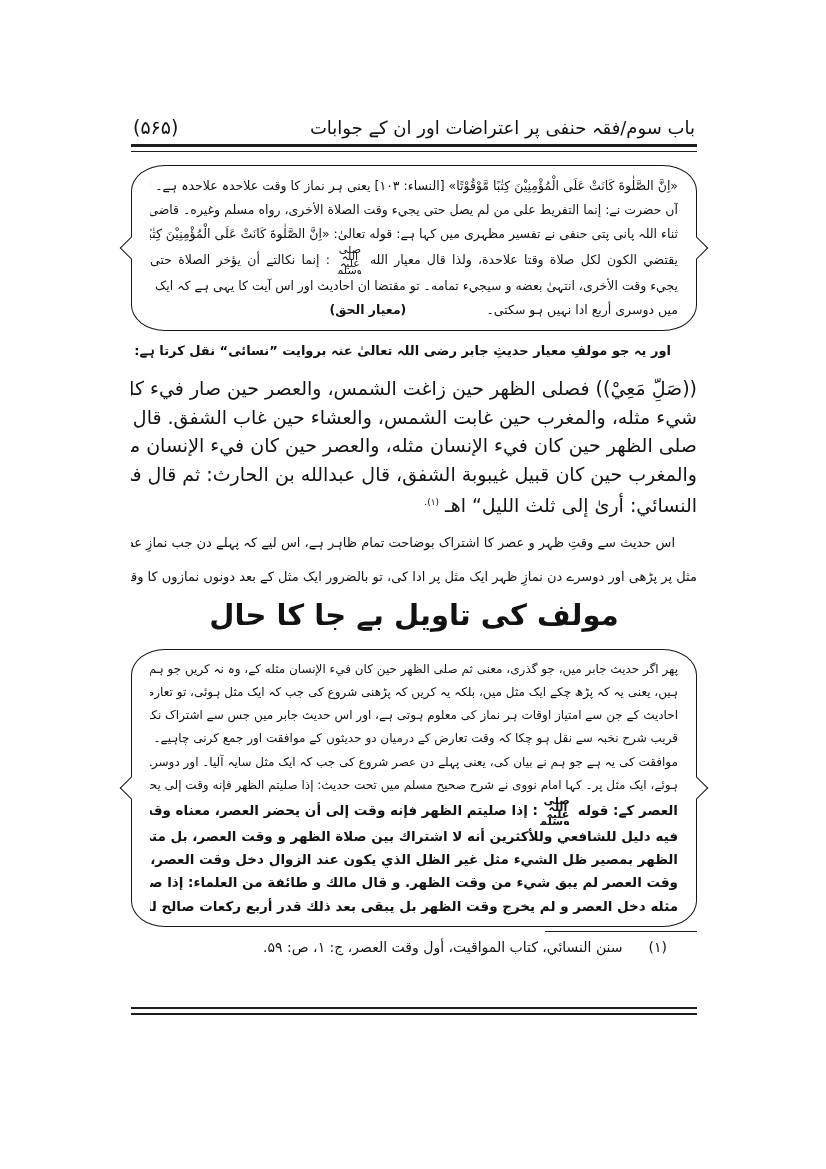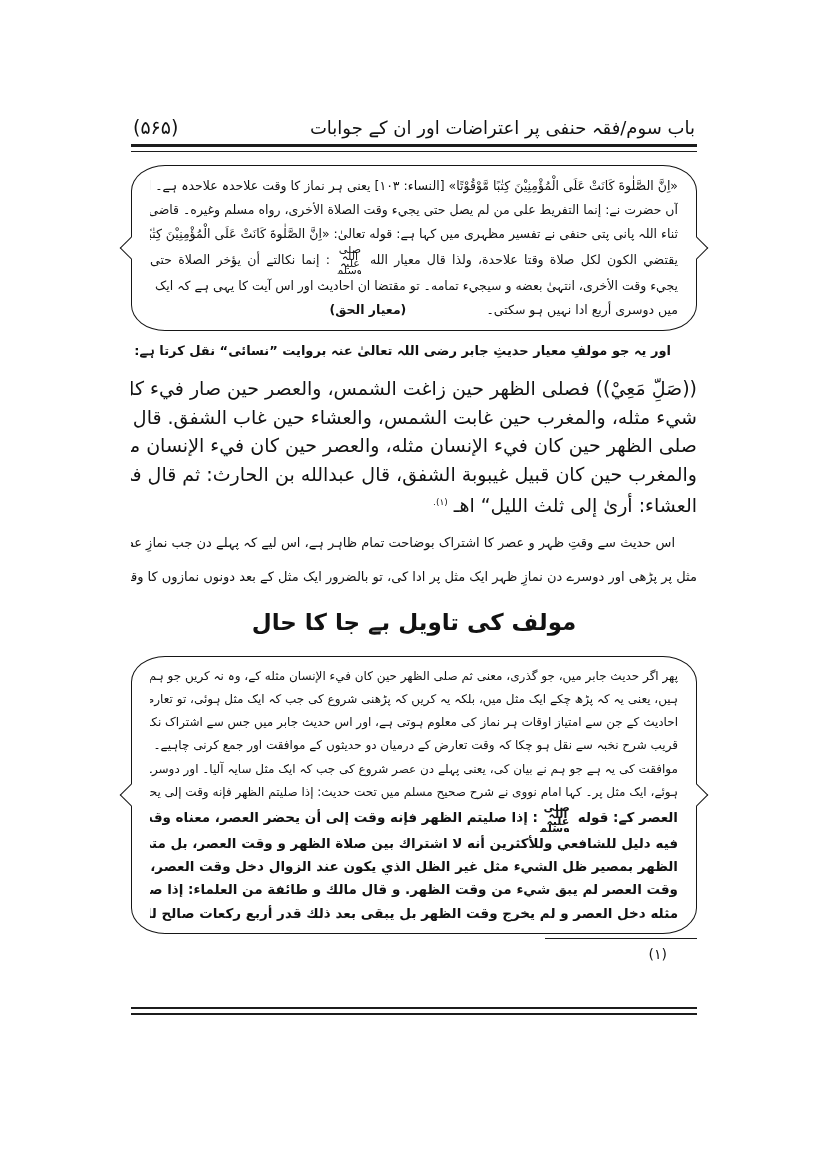--- a/index.html
+++ b/index.html
@@ -41,21 +41,21 @@
   .h-line.endline{text-align-last:right;}
 
   .intro-line{margin-top:9px;font-size:13px;line-height:22px;text-align:right;
         padding-left:2px;padding-right:26px;white-space:nowrap;overflow:hidden;font-weight:bold;}
 
   .para{margin-top:6px;}
   .p-line{font-size:13px;line-height:34px;white-space:nowrap;overflow:hidden;
         text-align:justify;text-align-last:justify;}
   .p-line.first{padding-right:22px;}
 
-  .section-heading{margin-top:7px;font-size:23px;font-weight:bold;text-align:center;line-height:42px;}
+  .section-heading{margin-top:0;font-size:29px;font-weight:bold;text-align:center;line-height:42px;}
 
   .u2-line{font-size:12px;line-height:23.2px;white-space:nowrap;overflow:hidden;
         text-align:justify;text-align-last:justify;}
   .a2-line{font-size:13.5px;font-weight:bold;line-height:23.2px;white-space:nowrap;overflow:hidden;
         text-align:justify;text-align-last:justify;}
   .a2-line.endline{text-align-last:right;text-align:right;}
 
   
   .footnote-sep{margin-top:4px;height:0;border-top:1.8px solid #1c1c1c;width:152px;}
   .footnote-row{display:flex;gap:26px;padding-right:30px;margin-top:3px;
@@ -87,21 +87,21 @@
       </div>
     </div>
 
     <div class="intro-line">اور یہ جو مولفِ معیار حدیثِ جابر رضی اللہ تعالیٰ عنہ بروایت ”نسائی“ نقل کرتا ہے:</div>
 
     <div class="hadith">
       <div class="h-line">((صَلِّ مَعِيْ)) فصلی الظهر حين زاغت الشمس، والعصر حين صار فيء كل</div>
       <div class="h-line">شيء مثله، والمغرب حين غابت الشمس، والعشاء حين غاب الشفق. قال: ثم</div>
       <div class="h-line">صلی الظهر حين كان فيء الإنسان مثله، والعصر حين كان فيء الإنسان مثليه،</div>
       <div class="h-line">والمغرب حين كان قبيل غيبوبة الشفق، قال عبدالله بن الحارث: ثم قال في</div>
-      <div class="h-line endline"><span>العشاء: أریٰ إلی ثلث الليل“ اهـ</span> <sup>(۱).</sup></div>
+      <div class="h-line endline"><span>النسائي: أریٰ إلی ثلث الليل“ اهـ</span> <sup>(۱).</sup></div>
     </div>
 
     <div class="para">
       <div class="p-line first">اس حدیث سے وقتِ ظہر و عصر کا اشتراک بوضاحت تمام ظاہر ہے، اس لیے کہ پہلے دن جب نمازِ عصر ایک</div>
       <div class="p-line">مثل پر پڑھی اور دوسرے دن نمازِ ظہر ایک مثل پر ادا کی، تو بالضرور ایک مثل کے بعد دونوں نمازوں کا وقت مشترک ہوا۔</div>
     </div>
 
     <div class="section-heading">مولف کی تاویل بے جا کا حال</div>
 
     <div class="brace-box">
@@ -114,18 +114,19 @@
       <div class="a2-line"><span>العصر کے: قوله</span><span class="saw">صلی اللہ علیہ وسلم</span><span>: إذا صليتم الظهر فإنه وقت إلی أن يحضر العصر، معناه وقت لأداء الظهر، و</span></div>
       <div class="a2-line">فيه دليل للشافعي وللأكثرين أنه لا اشتراك بين صلاة الظهر و وقت العصر، بل متی خرج وقت</div>
       <div class="a2-line">الظهر بمصير ظل الشيء مثل غير الظل الذي يكون عند الزوال دخل وقت العصر، و إذا دخل</div>
       <div class="a2-line">وقت العصر لم يبق شيء من وقت الظهر. و قال مالك و طائفة من العلماء: إذا صار ظل كل شيء</div>
       <div class="a2-line endline">مثله دخل العصر و لم يخرج وقت الظهر بل يبقی بعد ذلك قدر أربع ركعات صالح للظهر</div>
     </div>
 
     <div class="footnote-sep"></div>
     <div class="footnote-row">
       <span class="footnote-marker">(۱)</span>
+      <span>سنن النسائي، كتاب المواقيت، أول وقت العصر، ج: ۱، ص: ۵۹.</span>
     </div>
 
   </div>
 
   <div class="rule-double bottom"></div>
 </div>
 
 </body></html>

